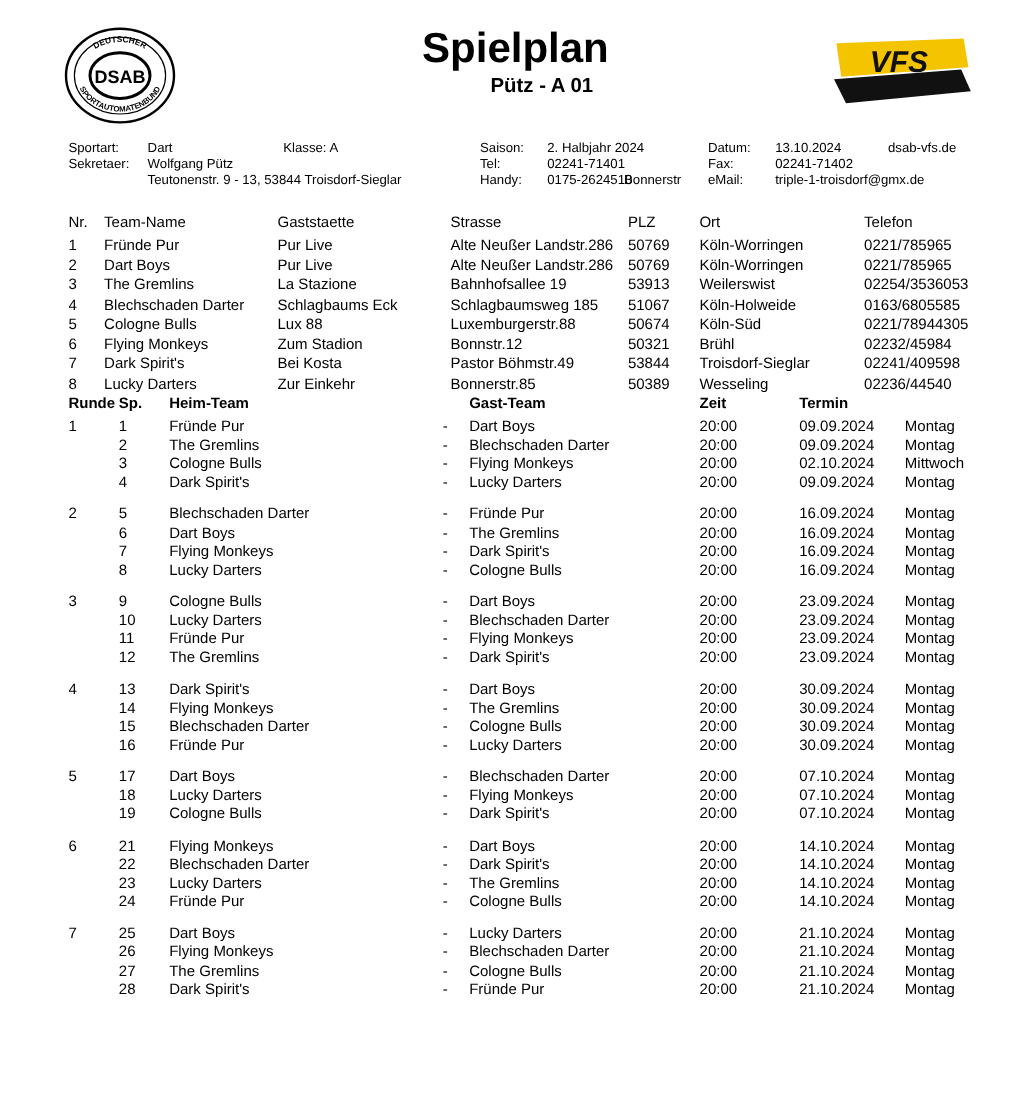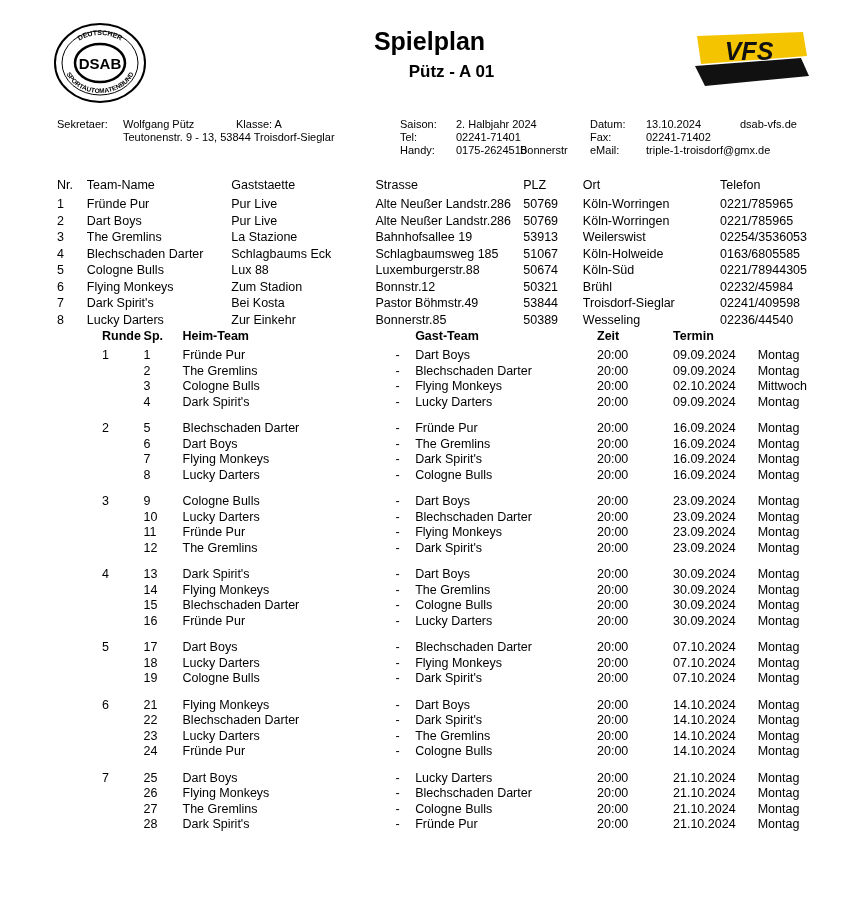--- a/index.html
+++ b/index.html
@@ -43,21 +43,21 @@
     height: 62px;
   }
   .title-block {
     position: absolute;
     left: 0;
     right: 0;
     top: 26px;
     text-align: center;
   }
   .title-main {
-    font-size: 25px;
+    font-size: 35px;
     font-weight: bold;
     letter-spacing: 0px;
     line-height: 30px;
   }
   .title-sub {
     font-size: 17px;
     font-weight: bold;
     margin-top: 6px;
     line-height: 20px;
     padding-left: 44px;
@@ -128,21 +128,20 @@
   .col-tel   { width: auto; }
 
   
   .section-title {
     font-size: 14px;
     font-weight: bold;
     padding: 14px 0 6px 57px;
   }
   .matches {
     padding: 0 52px 0 57px;
-    margin-left: 45px;
   }
   .matches table { width: 100%; }
   .matches th {
     text-align: left;
     font-weight: bold;
     font-size: 12.5px;
     padding: 0 0 5px 0;
     white-space: nowrap;
   }
   .matches td {
@@ -194,20 +193,23 @@
         <path d="M 6 6 L 112 2 L 116 26 L 10 34 Z" fill="#f5c400"></path>
         <path d="M 4 36 L 110 28 L 118 46 L 14 56 Z" fill="#111111"></path>
         <text x="58" y="30" font-family="Liberation Sans, sans-serif" font-size="25" font-style="italic" font-weight="bold" text-anchor="middle" fill="#111111">VFS</text>
       </svg>
     </div>
   </div>
 
   <div class="meta">
     <div class="col c1">
       <div class="row">
+        <span class="lbl">Sportart:</span><span class="val">Dart</span>
+      </div>
+      <div class="row">
         <span class="lbl">Sekretaer:</span><span class="val">Wolfgang Pütz</span>
       </div>
       <div class="row">
         <span class="lbl"></span><span class="val">Teutonenstr. 9 - 13, 53844 Troisdorf-Sieglar</span>
       </div>
     </div>
 
     <div class="col c2">
       <div class="row">Klasse: A</div>
     </div>

